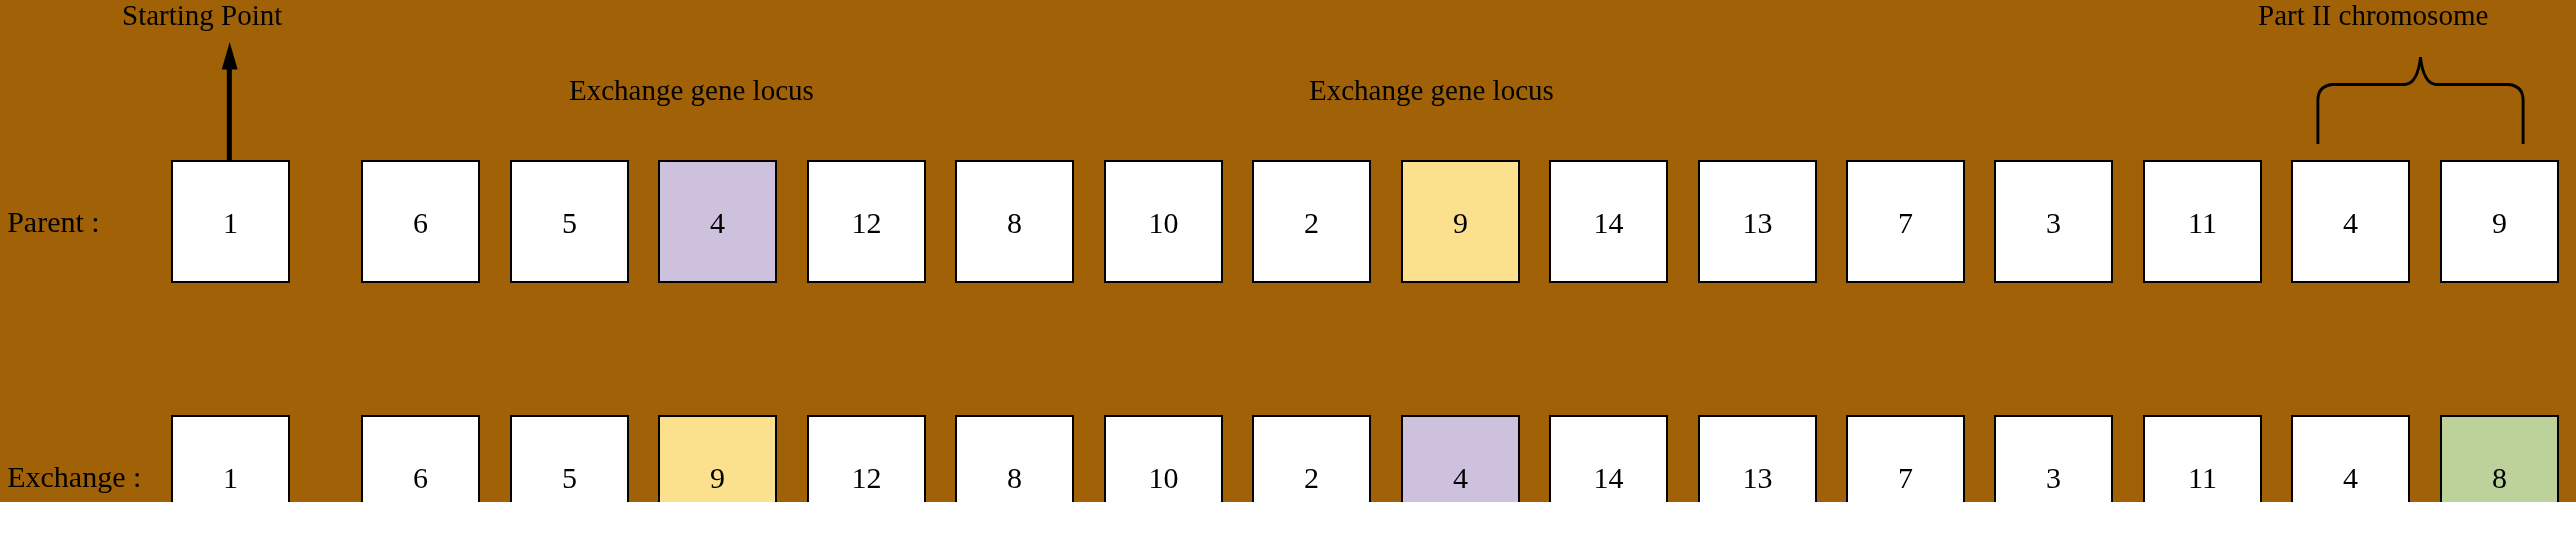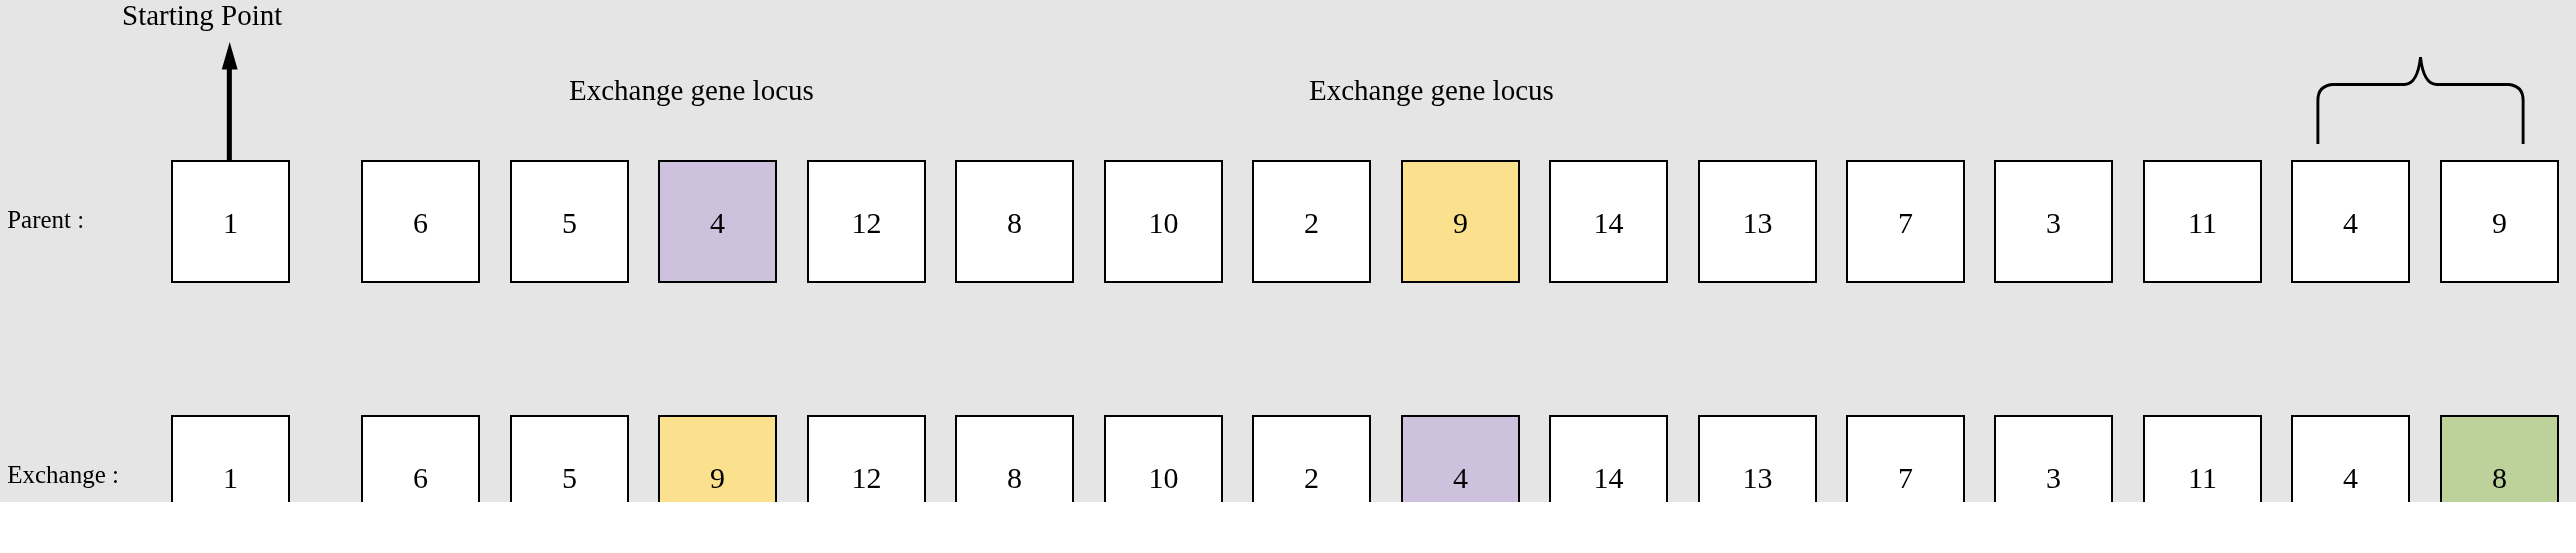--- a/index.html
+++ b/index.html
@@ -9,41 +9,41 @@
     background: #ffffff;
   }
   body {
     font-family: "Liberation Serif", "DejaVu Serif", serif;
     color: #000000;
   }
   #stage {
     position: relative;
     width: 2576px;
     height: 502px;
-    background: #e5e5e5;
+    background: #a16207;
     overflow: hidden;
   }
 
   
   .label {
     position: absolute;
     white-space: nowrap;
     font-size: 29px;
     line-height: 1;
     color: #000;
   }
   #starting-point-label { left: 122px; top: 1.4px; }
   #exchange-label-1     { left: 569px; top: 76px; }
   #exchange-label-2     { left: 1309px; top: 76px; }
   #part2-label          { left: 2258px; top: 1.4px; }
 
   .row-label {
     position: absolute;
     white-space: nowrap;
-    font-size: 25px;
+    font-size: 30px;
     line-height: 1;
   }
   #parent-row-label  { left: 7.2px;  top: 207px; }
   #progeny-row-label { left: 7.2px;  top: 462px; }
 
   
   .gene-row {
     position: absolute;
     left: 0;
     top: 0;
@@ -87,20 +87,21 @@
 <body>
 
 <div id="stage">
 
   <div class="label" id="starting-point-label">Starting Point</div>
 
   <div class="label" id="exchange-label-1">Exchange gene locus</div>
 
   <div class="label" id="exchange-label-2">Exchange gene locus</div>
 
+  <div class="label" id="part2-label">Part II chromosome</div>
 
   <svg id="starting-point-arrow" viewBox="0 0 24 166">
     <polygon points="12,0 23,38 1,38" fill="#000000"></polygon>
     <rect x="8" y="34" width="7" height="132" fill="#000000"></rect>
   </svg>
 
   <svg id="part2-brace" viewBox="0 0 292 124">
     <path d="M4,124 L4,64 Q4,44 24,42 L124,42 Q142,41 146,4
              Q150,41 168,42 L268,42 Q288,44 288,64 L288,124" fill="none" stroke="#000000" stroke-width="4" stroke-linecap="round"></path>
   </svg>

